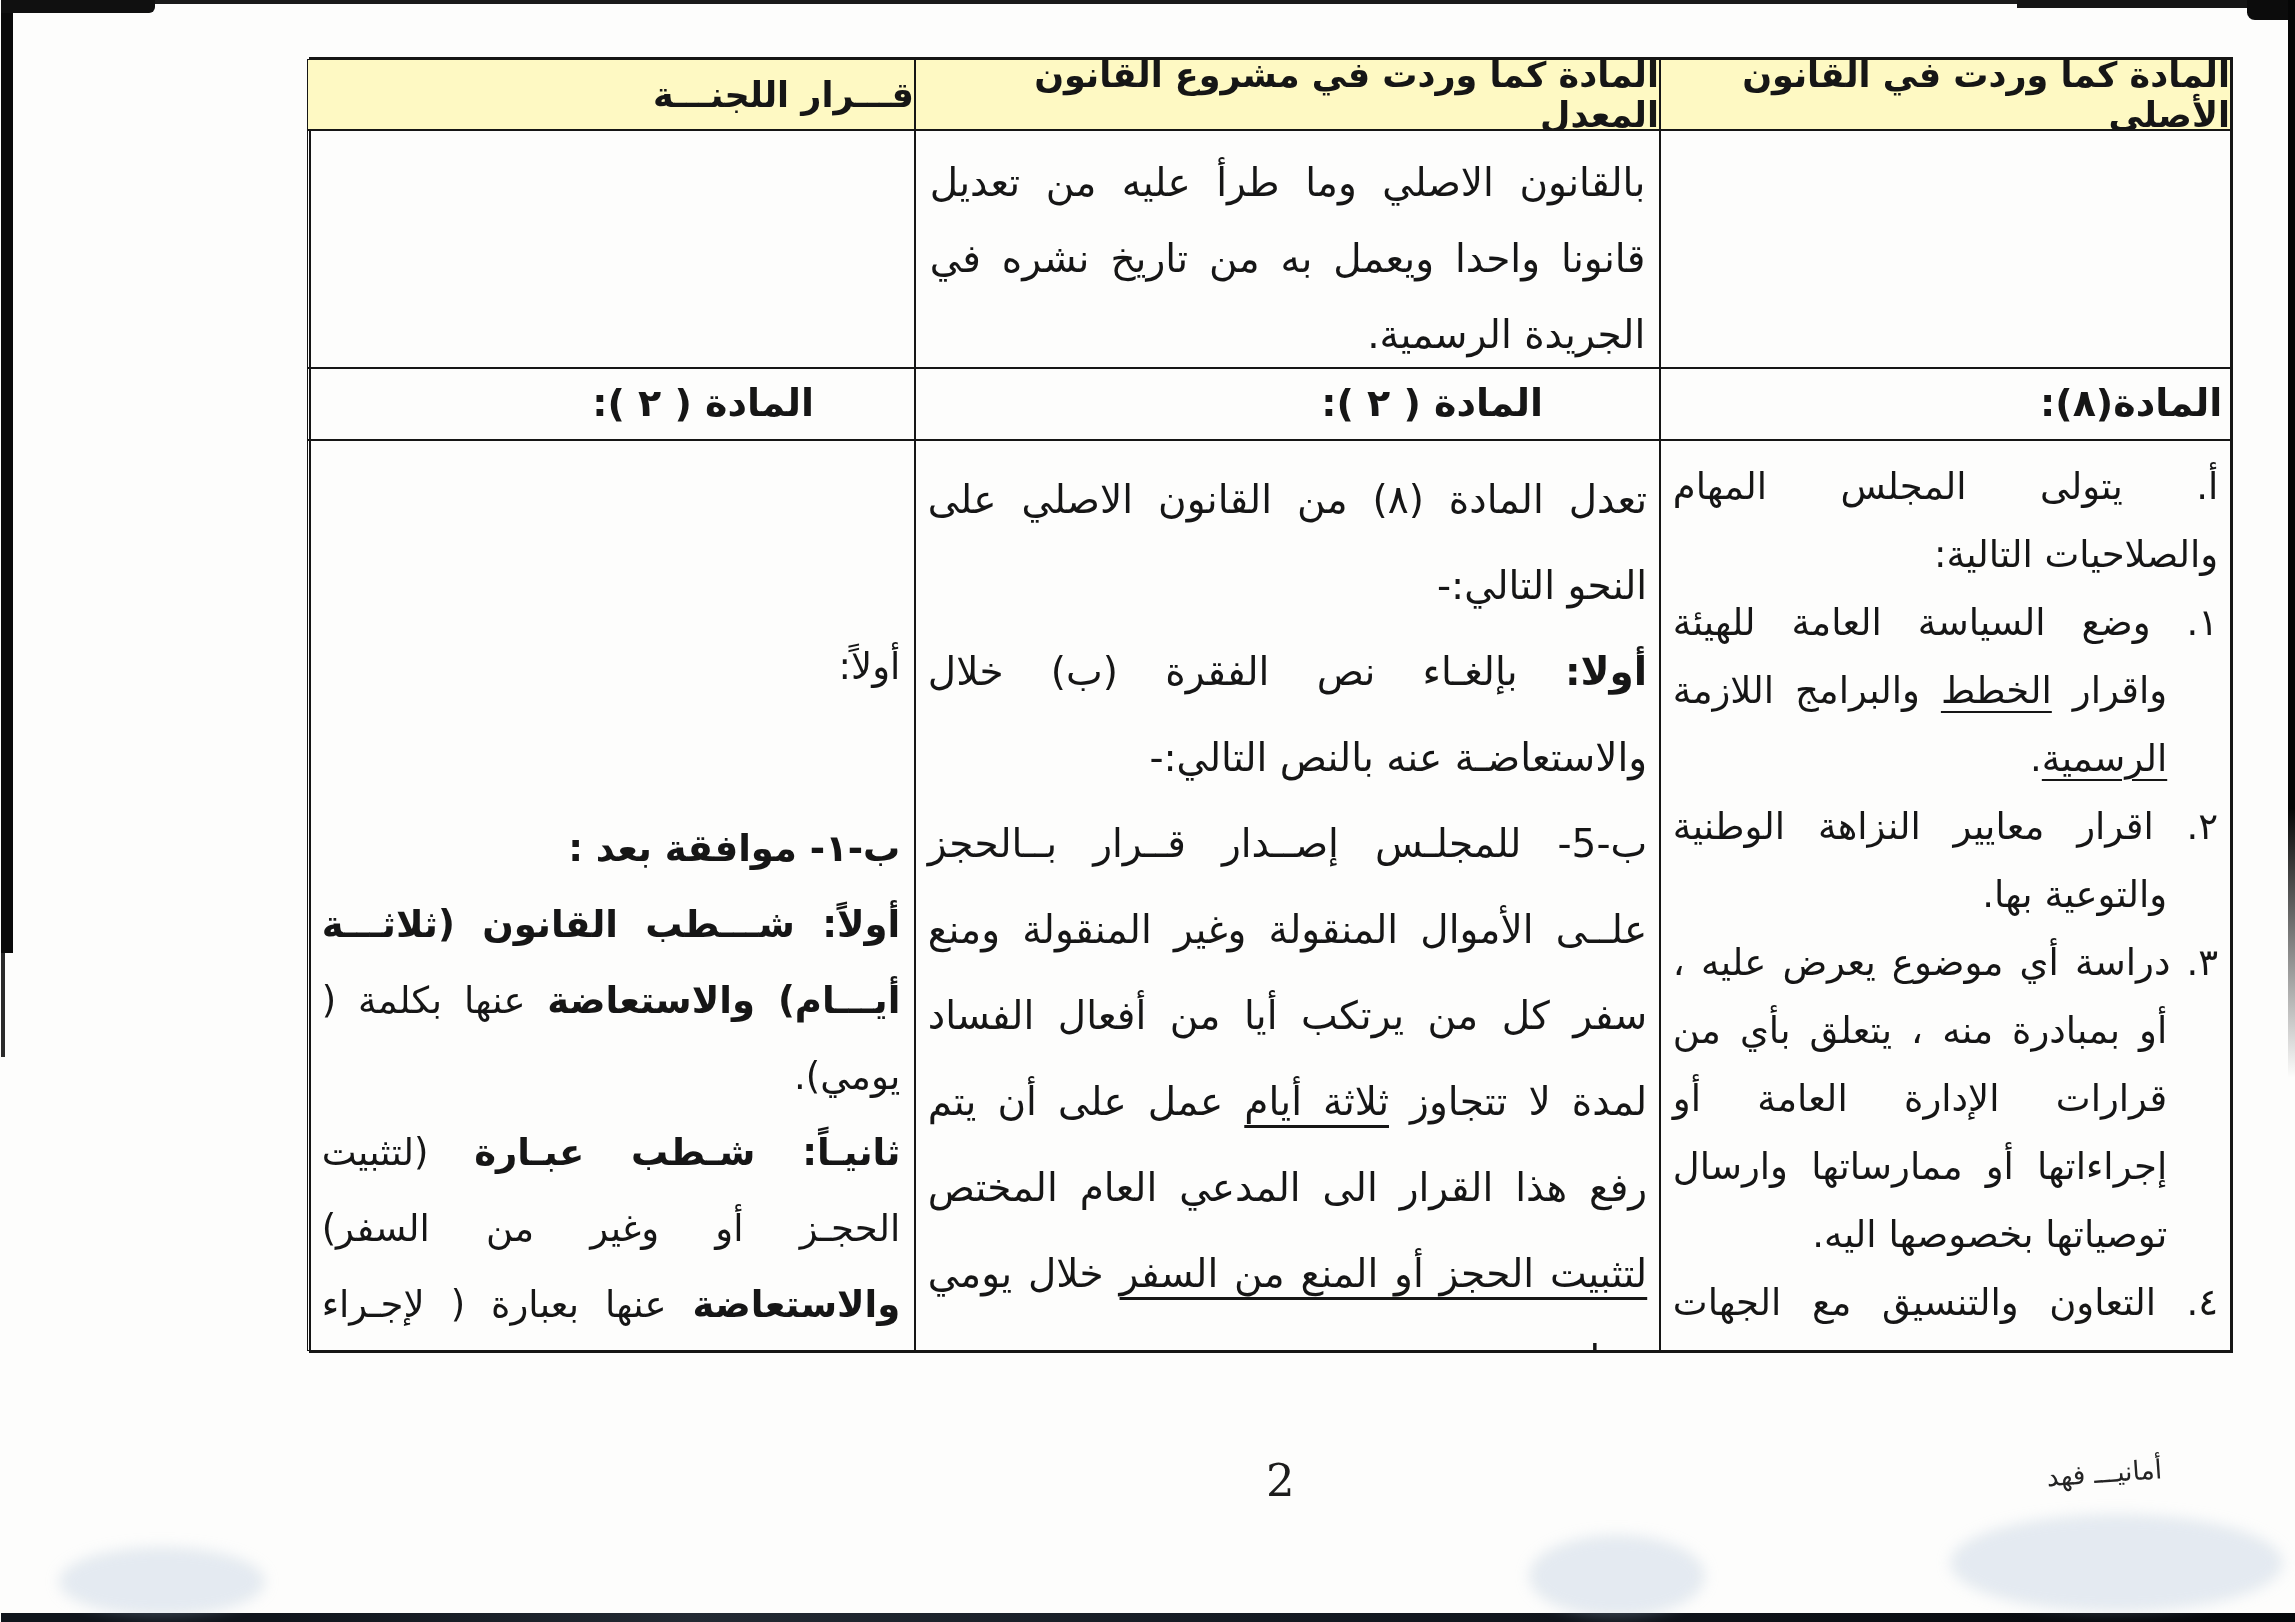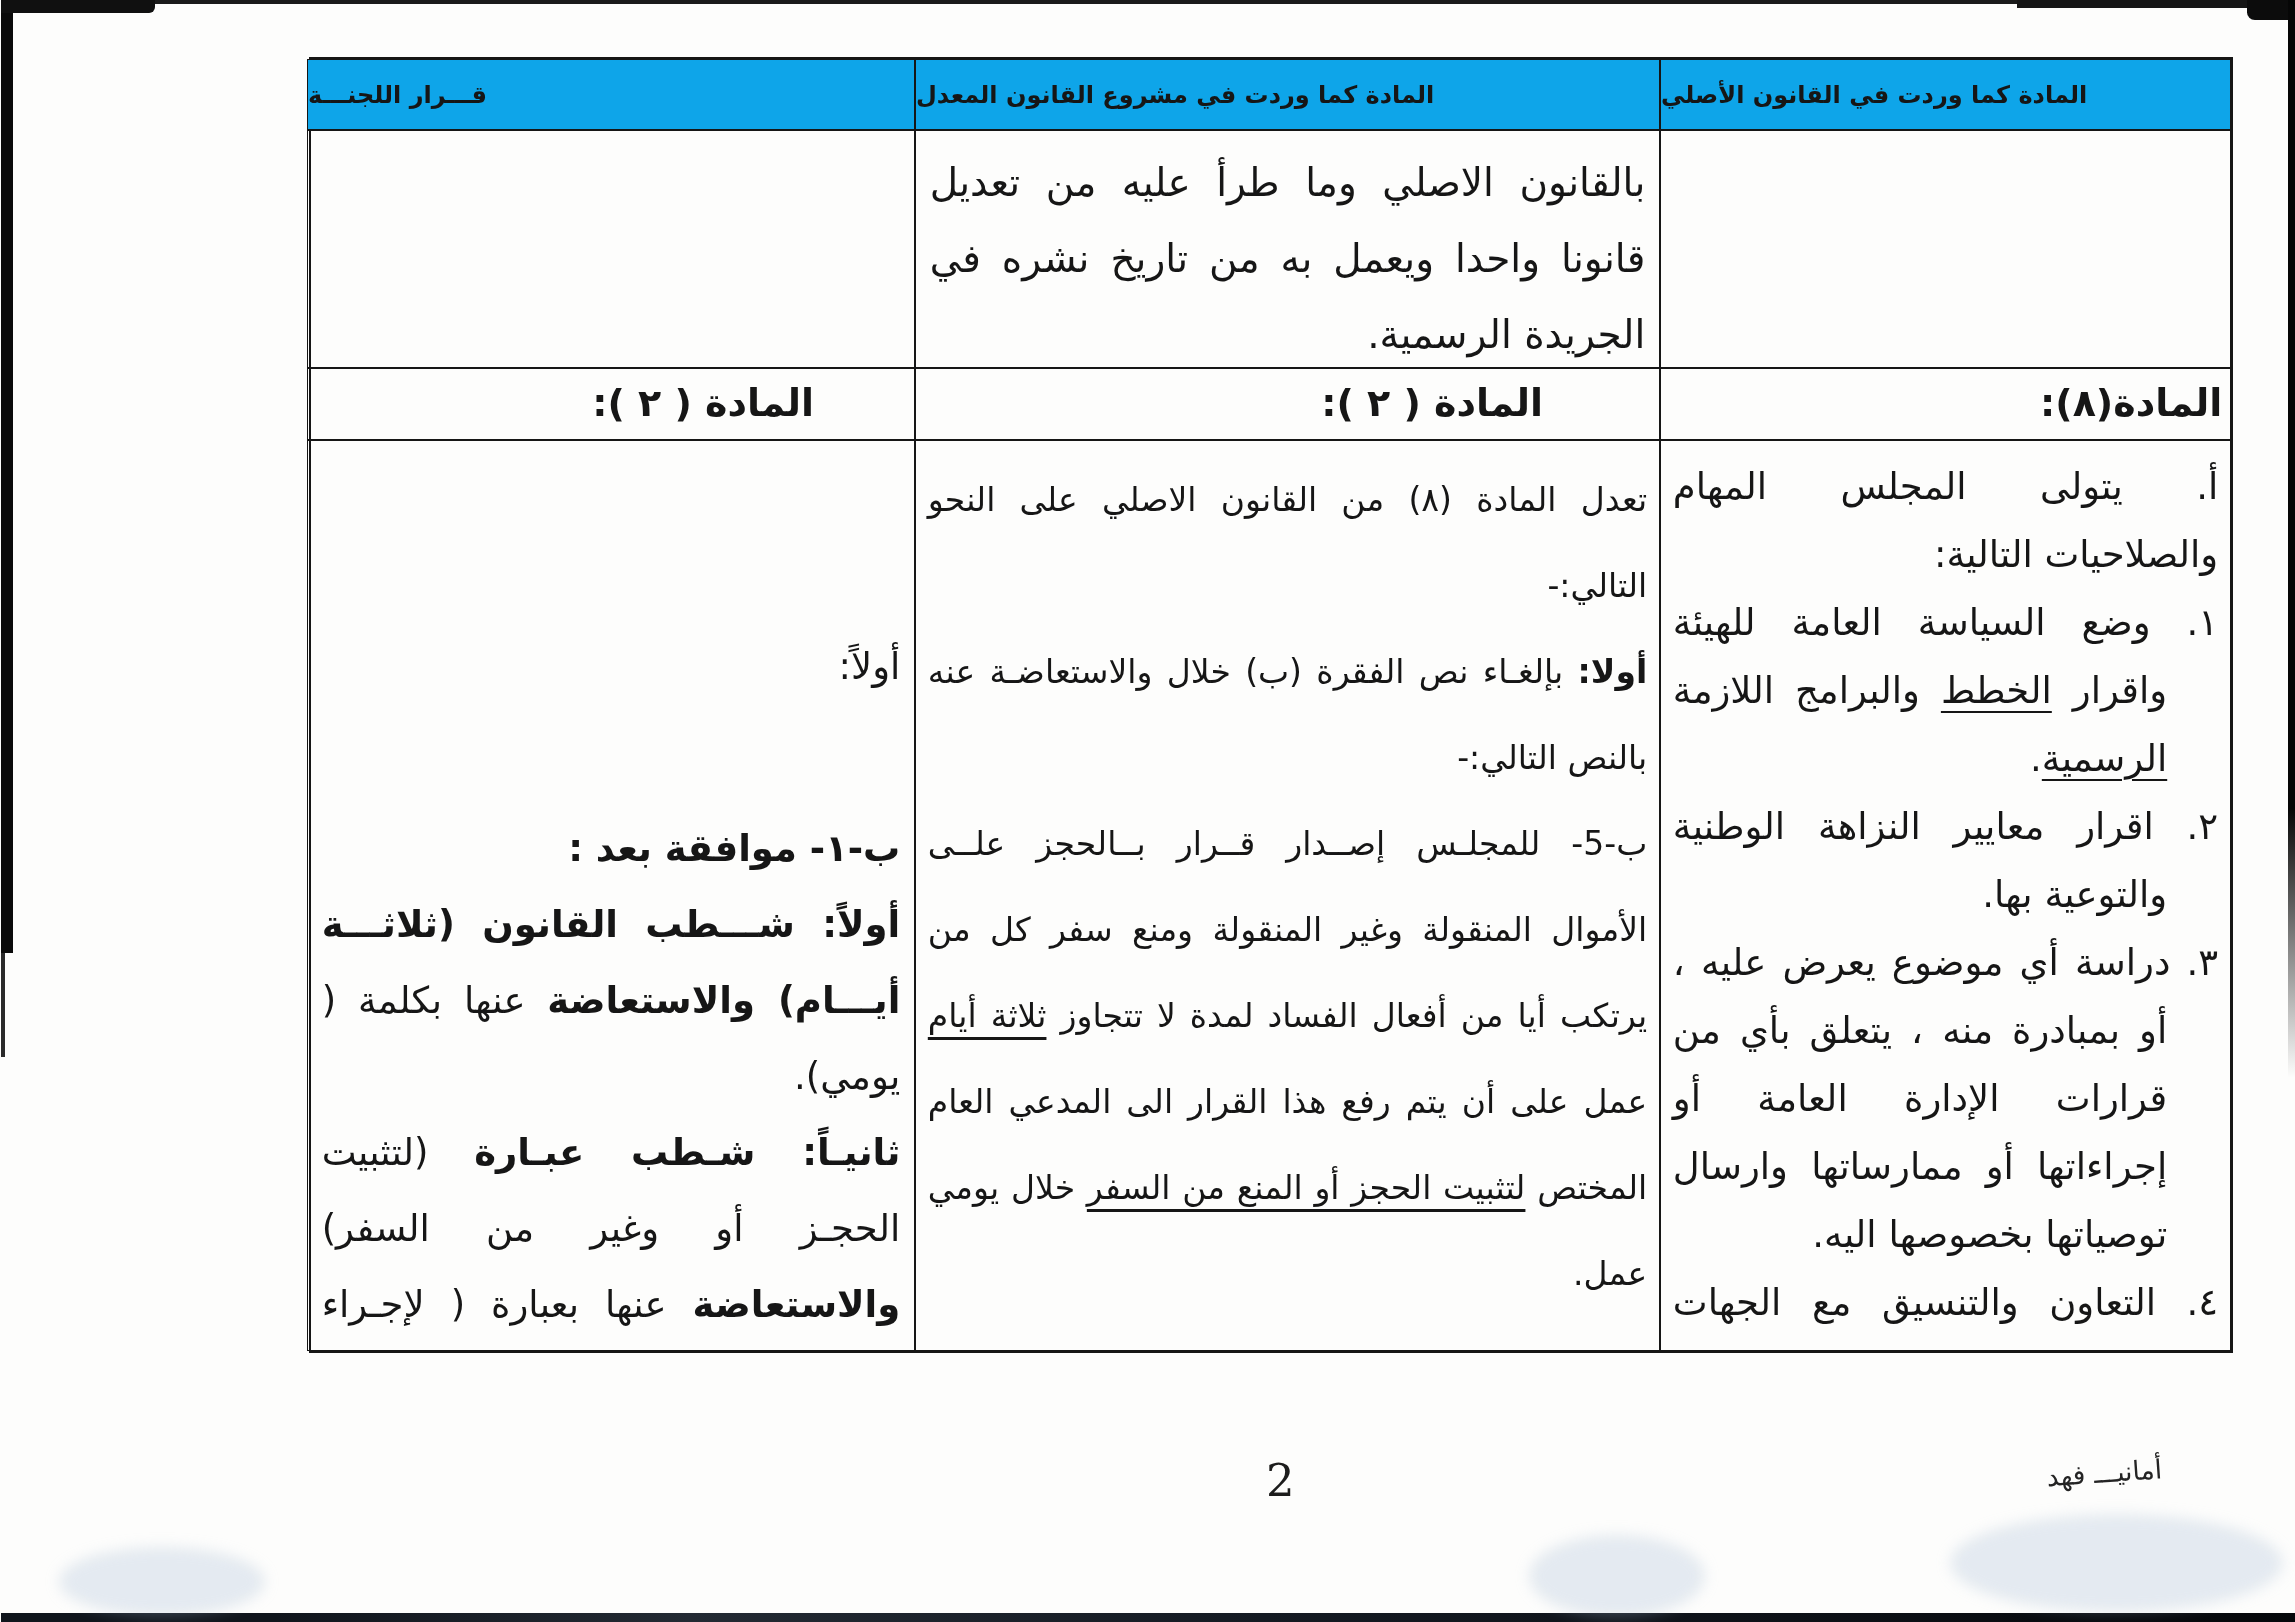--- a/index.html
+++ b/index.html
@@ -31,37 +31,37 @@
     display:grid;
     grid-template-columns:571px 745px 608px;
     grid-template-rows:71px 238px 72px auto;
     direction:rtl;
     border:2.9px solid #161616;
     background:#fdfdfc;
     box-sizing:border-box;
   }
   .td{border:1.5px solid #161616;box-sizing:border-box;overflow:hidden;}
   .th{
-    background:#0ea5e9;
-    display:flex;align-items:center;justify-content:flex-end;
-    font-weight:bold;font-size:24px;
+    background:#fef9c3;
+    display:flex;align-items:center;justify-content:flex-start;
+    font-weight:bold;font-size:35px;
   }
   
   .cell-cont-amended{padding:13.7px 13.7px 0;font-size:39px;line-height:76px;text-align:justify;}
   .cell-cont-amended p{margin:0;}
   
   .article-cell{font-weight:bold;font-size:38px;line-height:69px;white-space:nowrap;}
   .article-original{padding-right:7.8px;}
   .article-amended{padding-right:116px;}
   .article-decision{padding-right:100px;}
   
   .cell-original{padding:11.8px 11.8px 0;font-size:37px;line-height:68px;text-align:justify;}
   .cell-original p{margin:0;}
   .cell-original .num-item{padding-right:51px;text-indent:-51px;}
-  .cell-amended{padding:15.7px 11.8px 0;font-size:33px;line-height:86px;text-align:justify;}
+  .cell-amended{padding:15.7px 11.8px 0;font-size:39px;line-height:86px;text-align:justify;}
   .cell-amended p{margin:0;}
   .cell-decision{padding:0 13.7px;font-size:37px;line-height:76px;text-align:justify;}
   .cell-decision p{margin:0;}
   .p-first{margin-top:188px !important;}
   .p-approve{margin-top:106px !important;font-weight:bold;}
   .b{font-weight:bold;}
   .u{text-decoration:underline;text-decoration-thickness:2.9px;text-underline-offset:9.8px;}
   .u2{text-decoration:underline;text-decoration-thickness:2px;text-underline-offset:7.8px;}
 
   

